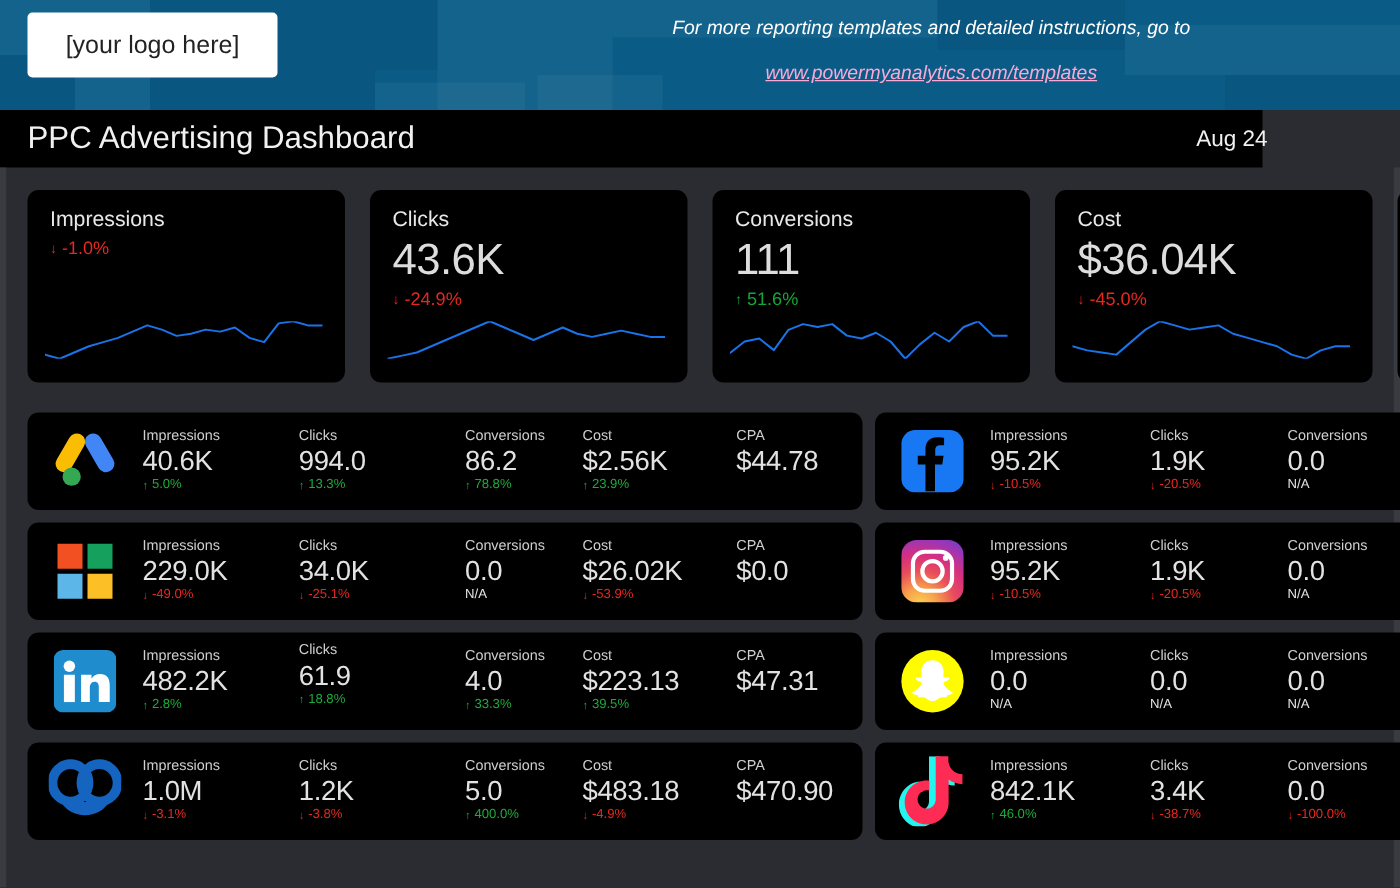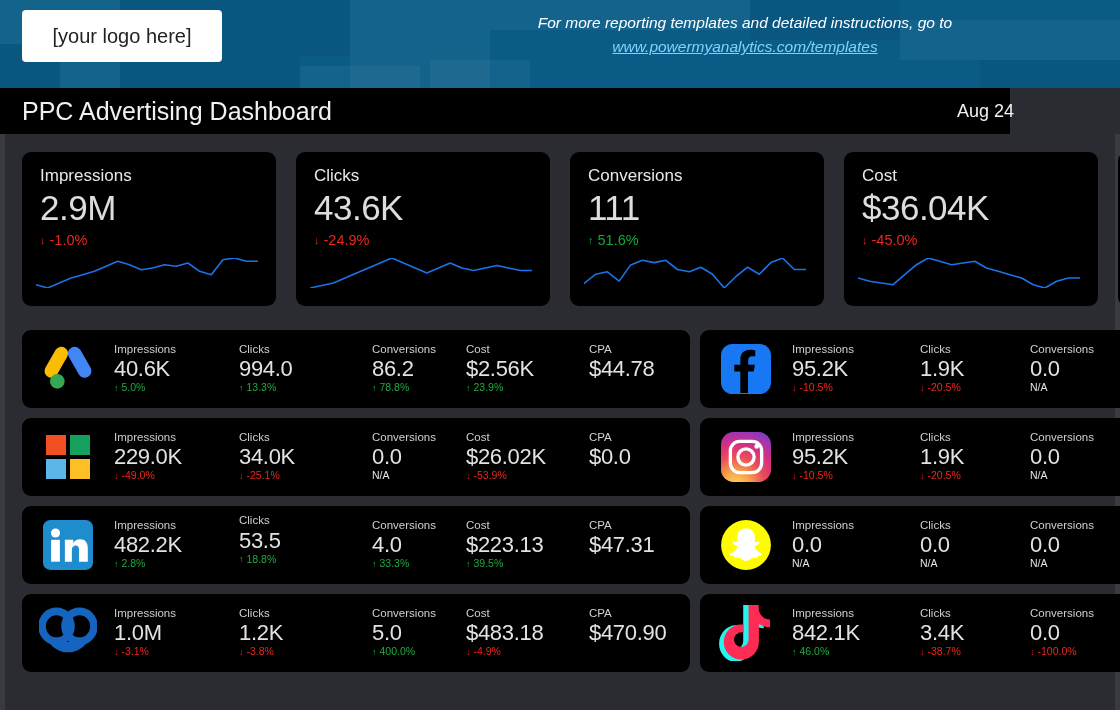--- a/index.html
+++ b/index.html
@@ -30,22 +30,22 @@
   .logo-text { font-size: 20px; color: #222; letter-spacing: 0px; }
 
   .promo {
     position: absolute; left: 455px; top: 12px; width: 580px;
     text-align: center; line-height: 1.45;
   }
   .promo-line1 {
     font-size: 15.5px; font-style: italic; color: #ffffff; display: block;
   }
   .promo-link {
-    font-size: 15.5px; font-style: italic; color: #7dd3fc;
-    text-decoration: underline; display: inline-block; margin-top: 2px;
+    font-size: 15.5px; font-style: italic; color: #f9a8d4;
+    text-decoration: underline; display: inline-block; margin-top: 14px;
   }
 
   
   .titlebar {
     position: absolute; left: 0; top: 88px; width: 1010px; height: 46px;
     background: #000000;
     display: flex; align-items: center;
   }
   .title {
     position: absolute; left: 22px; top: 50%; transform: translateY(-50%);
@@ -152,21 +152,20 @@
     <span class="title">PPC Advertising Dashboard</span>
     <span class="daterange">Aug 24</span>
   </div>
 
   <div class="rail left"></div>
   <div class="rail right"></div>
 
   <div class="kpi-row" id="kpi-row">
       <div class="kpi-card" style="left: 22px; width: 254px;">
         <div class="kpi-label">Impressions</div>
-        <div class="kpi-value">2.9M</div>
         <div class="kpi-delta down">
           <span class="arrow">↓</span>
           <span>-1.0%</span>
         </div>
         <div class="spark"><svg width="222" height="30" viewBox="0 0 222 30">
             <polyline points="0.0,26.7 11.7,30.0 23.4,25.0 35.1,20.0 46.7,16.7 58.4,13.3 70.1,8.3 81.8,3.3 93.5,6.7 105.2,11.7 116.8,10.0 128.5,6.7 140.2,8.3 151.9,5.0 163.6,13.3 175.3,16.7 186.9,1.7 198.6,0.0 210.3,3.3 222.0,3.3" fill="none" stroke="#1a73e8" stroke-width="1.6" stroke-linejoin="round" stroke-linecap="round"></polyline>
           </svg></div>
       </div>
       <div class="kpi-card" style="left: 296px; width: 254px;">
         <div class="kpi-label">Clicks</div>
@@ -318,21 +317,21 @@
           <div class="metric m0">
             <span class="metric-label">Impressions</span>
             <span class="metric-value">482.2K</span>
             <span class="metric-delta up">
               <span class="arrow-s">↑</span>
               <span>2.8%</span>
             </span>
           </div>
           <div class="metric m1 raised-label">
             <span class="metric-label">Clicks</span>
-            <span class="metric-value">53.5</span>
+            <span class="metric-value">61.9</span>
             <span class="metric-delta up">
               <span class="arrow-s">↑</span>
               <span>18.8%</span>
             </span>
           </div>
           <div class="metric m2">
             <span class="metric-label">Conversions</span>
             <span class="metric-value">4.0</span>
             <span class="metric-delta up">
               <span class="arrow-s">↑</span>

